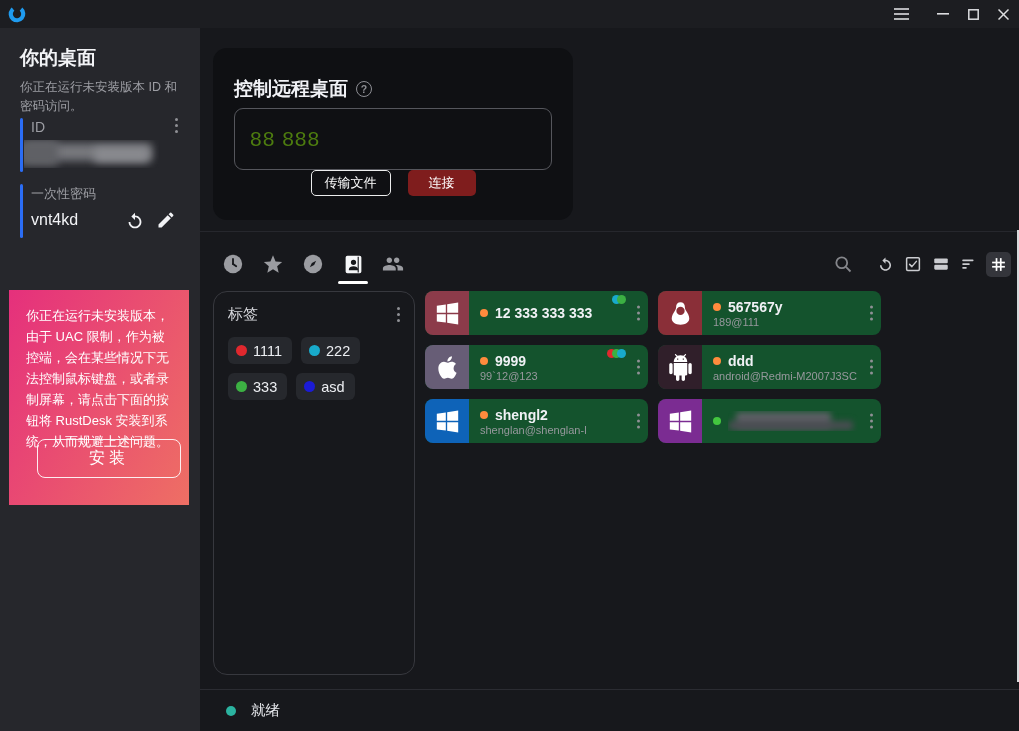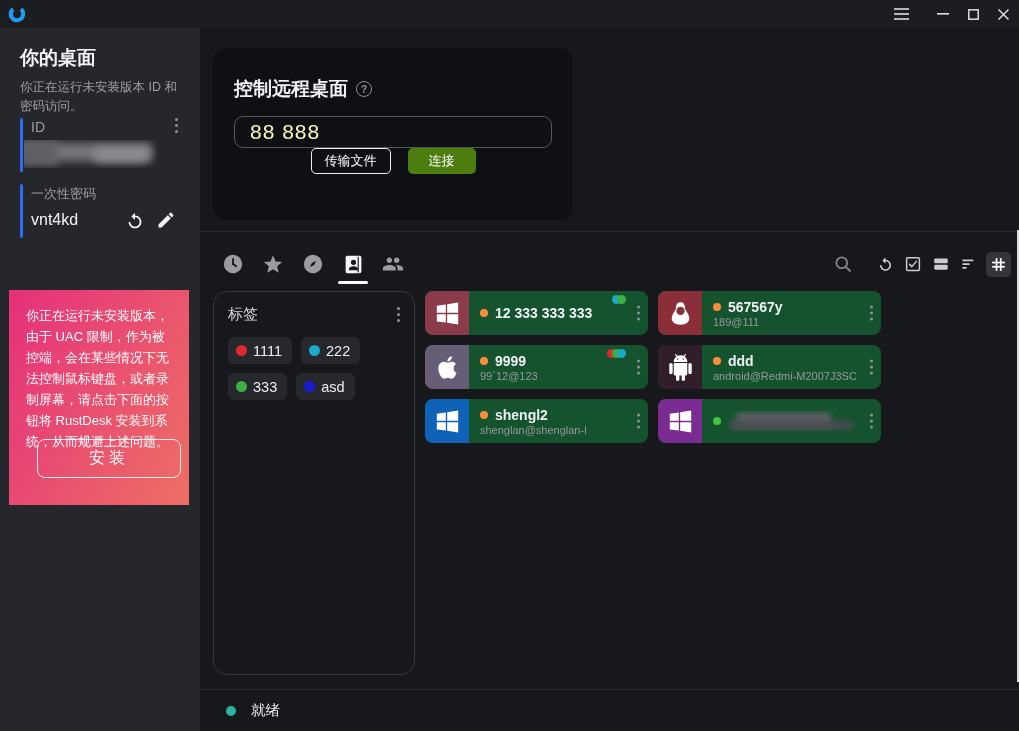--- a/index.html
+++ b/index.html
@@ -31,24 +31,24 @@
   .warning { position:absolute; left:9px; top:262px; width:180px; height:215px; background:linear-gradient(118deg,#e5307c 0%,#ee6f64 100%); padding:15px 17px; }
   .warning-text { font-size:13px; line-height:1.62; color:#fff; }
   .install-btn { position:absolute; left:28px; bottom:27px; width:144px; height:39px; border:1px solid rgba(255,255,255,.9); border-radius:8px; background:transparent; color:#fff; font-size:16px; display:flex; align-items:center; justify-content:center; letter-spacing:4px; }
 
   
   .main { position:absolute; left:200px; top:28px; width:819px; height:703px; background:#17181c; }
   .connect-card { position:absolute; left:13px; top:20px; width:360px; height:172px; background:#0f1013; border-radius:14px; padding:20px 21px; }
   .cc-title-row { display:flex; align-items:center; gap:8px; margin-top:8px; }
   .cc-title { font-size:19px; font-weight:700; color:#f0f1f5; }
   .help-icon { width:16px; height:16px; border:1.4px solid #8d8e93; border-radius:50%; color:#8d8e93; font-size:10.5px; display:flex; align-items:center; justify-content:center; font-weight:700; }
-  .cc-input { margin-top:14px; width:318px; height:32px; background:transparent; border:1.5px solid #55565c; border-radius:9px; color:#fef9c3; font-size:21px; padding:0 15px; font-family:inherit; letter-spacing:1px; outline:none; }
+  .cc-input { margin-top:6px; width:318px; height:62px; background:transparent; border:1.5px solid #55565c; border-radius:9px; color:#4d7c0f; font-size:21px; padding:0 15px; font-family:inherit; letter-spacing:1px; outline:none; }
   .cc-btn-row { display:flex; justify-content:center; gap:17px; }
   .btn-outline { height:26px; padding:0 13px; background:transparent; border:1px solid #eceded; border-radius:5px; color:#fff; font-size:13px; display:flex; align-items:center; }
-  .btn-primary { height:26px; padding:0 21px; background:#4d7c0f; border:none; border-radius:5px; color:#fff; font-size:13px; display:flex; align-items:center; }
+  .btn-primary { height:26px; padding:0 21px; background:#7f1d1d; border:none; border-radius:5px; color:#fff; font-size:13px; display:flex; align-items:center; }
 
   .sep-line { position:absolute; left:0; top:203px; width:819px; border-top:1px solid #26272d; }
 
   
   .tabbar { position:absolute; left:0; top:217px; width:819px; height:38px; display:flex; align-items:center; }
   .tab { width:22px; height:22px; margin-left:18px; color:#9b9ca1; position:relative; display:flex; align-items:center; justify-content:center; }
   .tab:first-child { margin-left:22px; }
   .tab.selected { color:#f5f6f8; }
   .tab.selected::after { content:""; position:absolute; left:-4px; bottom:-9px; width:30px; height:3px; background:#fff; border-radius:2px; }
   .tab svg { display:block; }

